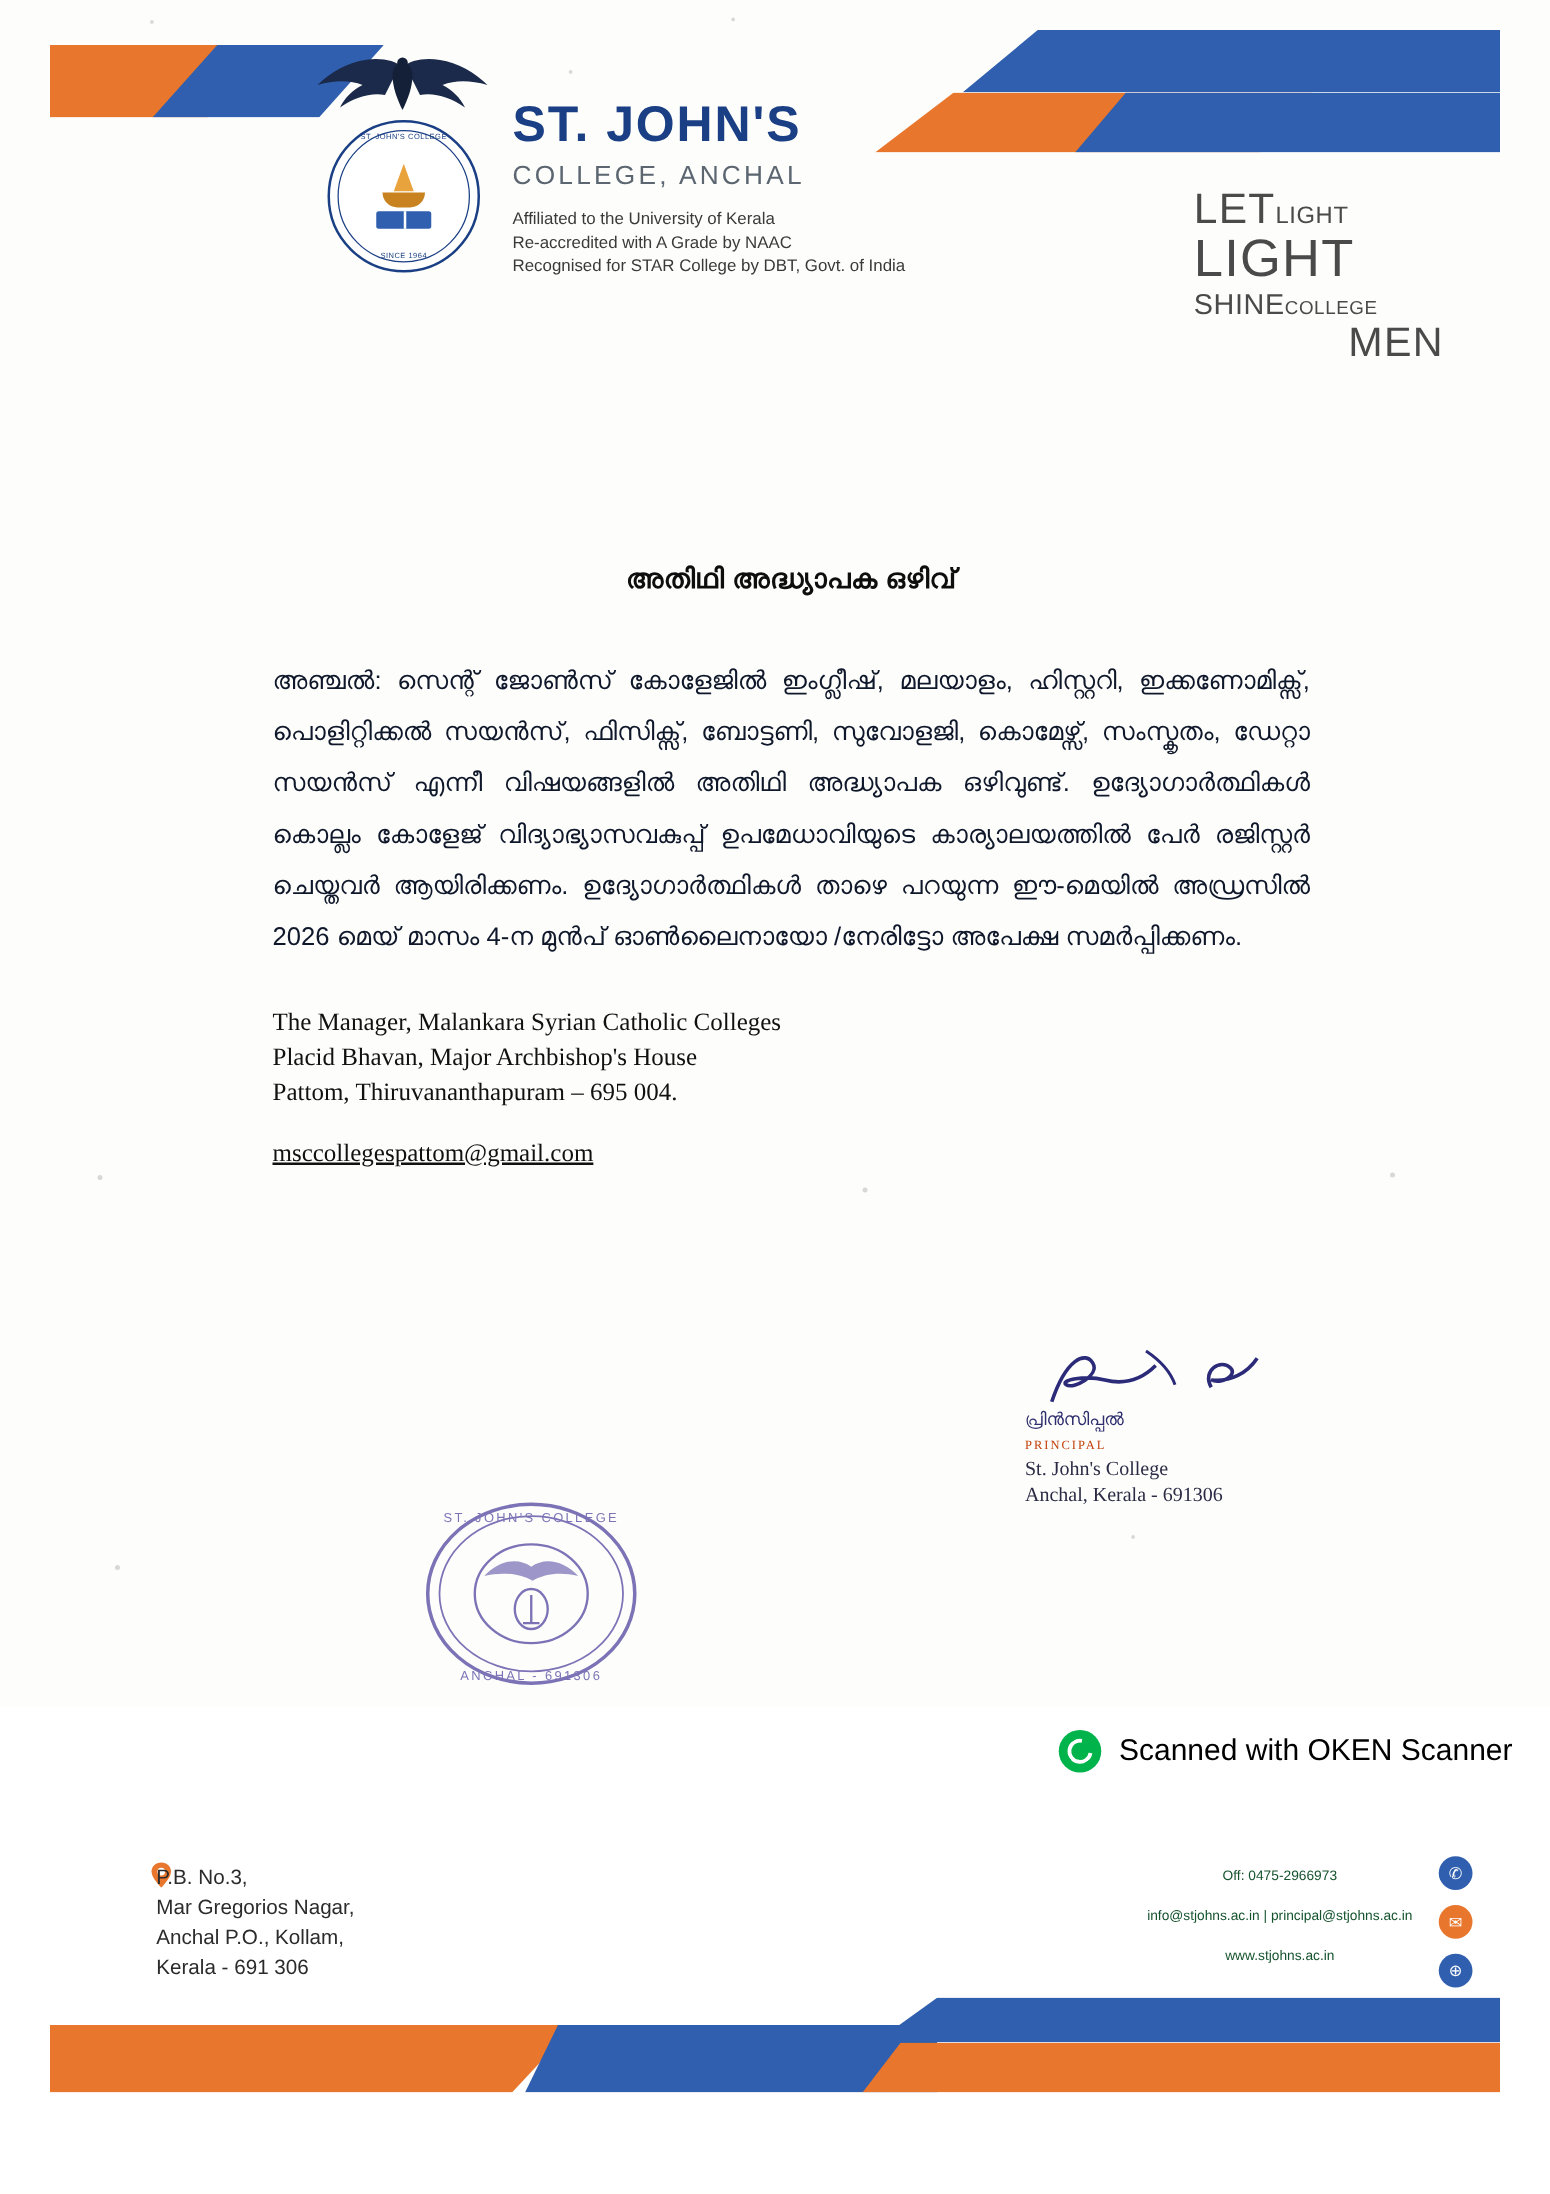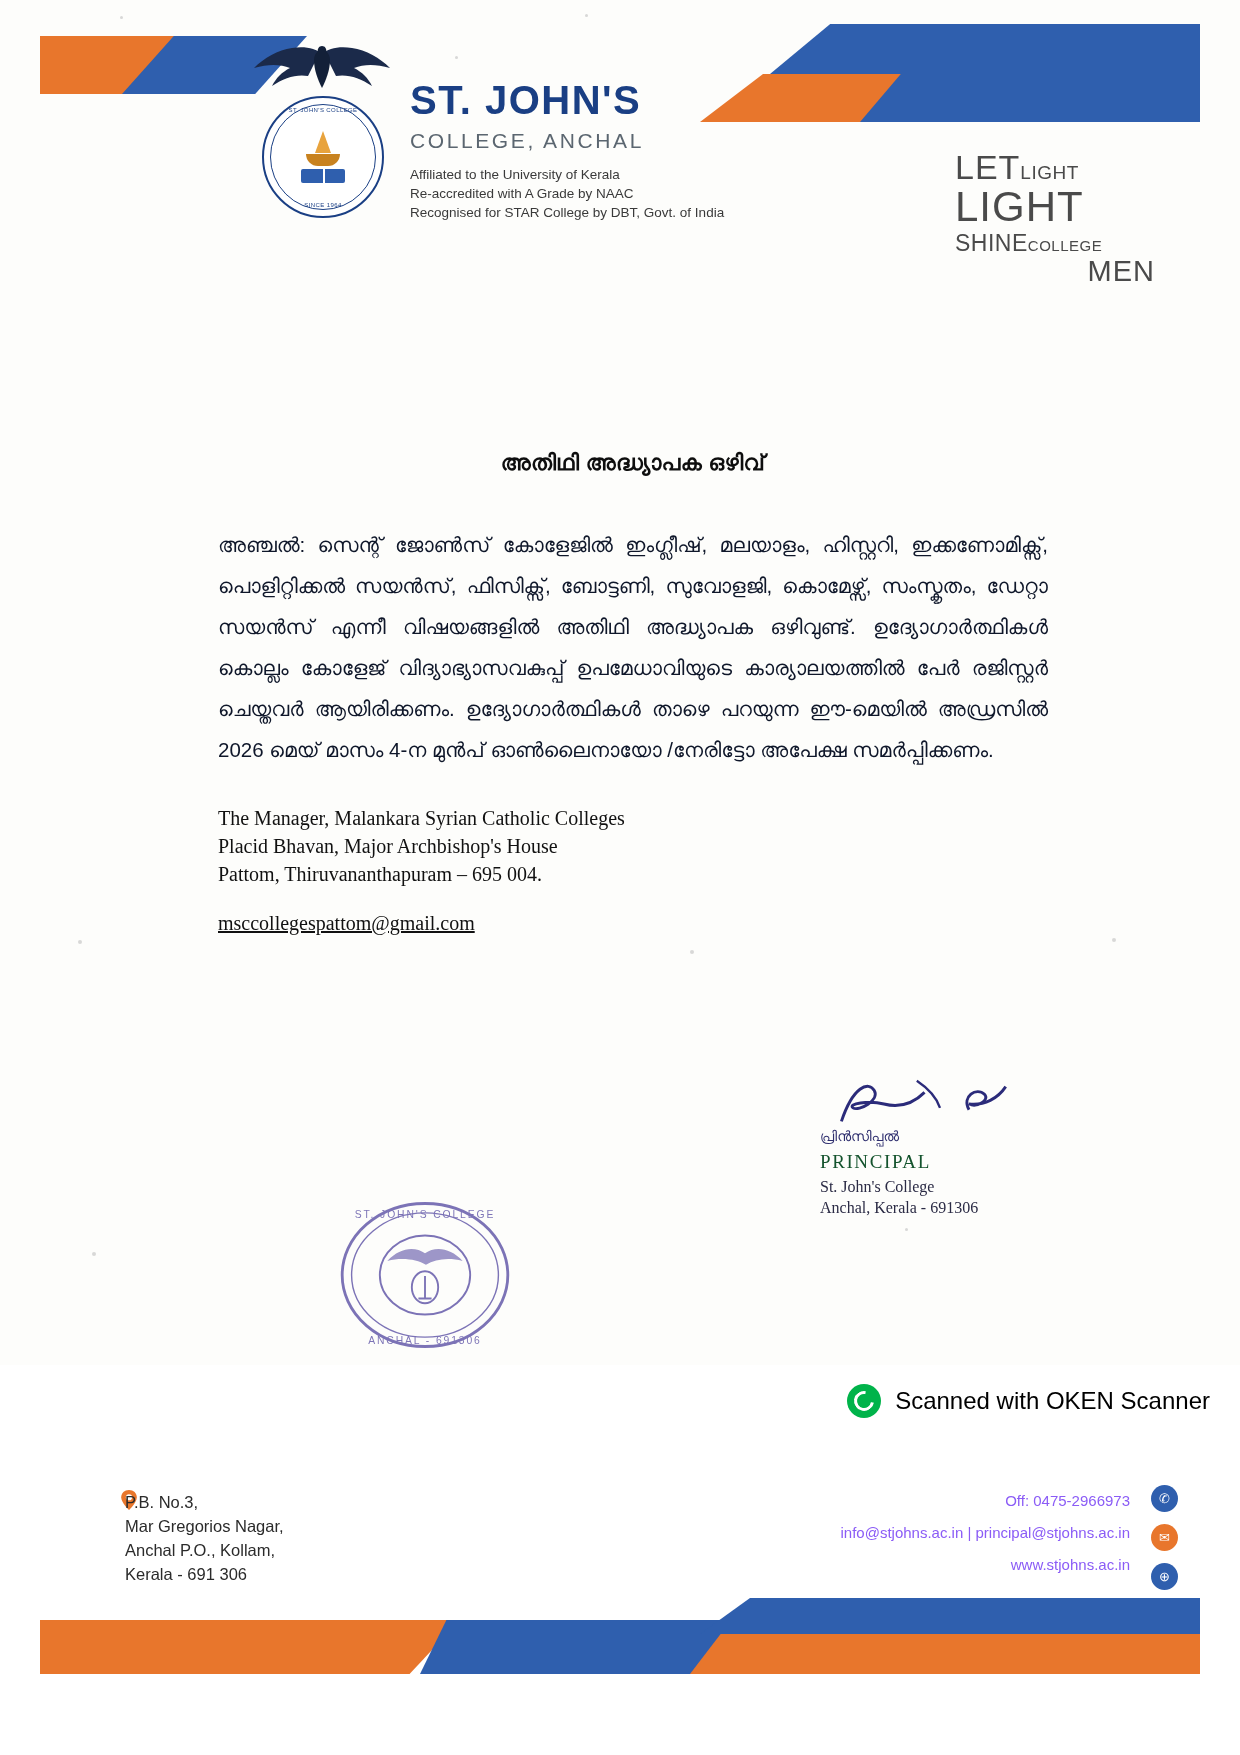--- a/index.html
+++ b/index.html
@@ -115,21 +115,21 @@
   .motto{
     position:absolute;left:955px;top:150px;width:200px;
     font-family:"Liberation Sans",sans-serif;color:#4a4a4a;
     line-height:1;
   }
   .motto .r1{font-size:34px;letter-spacing:1px;}
   .motto .r1 small{font-size:19px;letter-spacing:.5px;}
   .motto .r2{font-size:42px;letter-spacing:1px;margin-top:2px;}
   .motto .r3{font-size:23px;letter-spacing:.5px;margin-top:4px;}
   .motto .r3 small{font-size:15px;}
-  .motto .r4{font-size:29px;letter-spacing:1px;margin-top:2px;text-align:right;}
+  .motto .r4{font-size:33px;letter-spacing:1px;margin-top:2px;text-align:right;}
 
   
   .body-wrap{position:absolute;left:218px;top:450px;width:830px;}
   .pub-for{
     font-family:"Liberation Sans",sans-serif;
     font-size:20px;color:#141414;margin-bottom:28px;
   }
   .doc-title{
     text-align:center;font-family:"Liberation Sans",sans-serif;
     font-size:22px;font-weight:bold;color:#0e0e0e;margin-bottom:48px;
@@ -151,41 +151,41 @@
     display:inline-block;
   }
 
   
   .sign-block{
     position:absolute;left:820px;top:1075px;width:260px;
     font-family:Liberation Serif, serif;color:#3b3b5c;
   }
   .sign-scribble{height:58px;position:relative;}
   .sign-mal{font-size:14px;color:#2e2e6e;margin-top:-4px;}
-  .sign-role{font-size:19px;letter-spacing:1.6px;color:#14532d;margin-top:6px;}
+  .sign-role{font-size:10px;letter-spacing:1.6px;color:#c2410c;margin-top:6px;}
   .sign-l1{font-size:16px;margin-top:5px;color:#2b2b45;}
   .sign-l2{font-size:16px;margin-top:3px;color:#2b2b45;}
 
   
   .seal{
     position:absolute;left:330px;top:1195px;width:190px;height:160px;
     opacity:.72;
   }
 
   
   .foot-left{
     position:absolute;left:125px;top:1490px;
     font-family:"Liberation Sans",sans-serif;font-size:16.5px;line-height:24px;color:#2b2b2b;
   }
   .pin-icon{
     position:absolute;left:118px;top:1489px;width:22px;height:22px;
   }
   .foot-right{
-    position:absolute;right:110px;top:1485px;text-align:right;
-    font-family:"Liberation Sans",sans-serif;font-size:15px;line-height:32px;color:#8b5cf6;
+    position:absolute;right:110px;top:1485px;text-align:center;
+    font-family:"Liberation Sans",sans-serif;font-size:11px;line-height:32px;color:#14532d;
   }
   .fr-icons{position:absolute;right:62px;top:1485px;}
   .fr-icon{width:27px;height:27px;border-radius:50%;margin-bottom:12px;display:flex;align-items:center;justify-content:center;color:#fff;font-size:13px;font-family:"Liberation Sans",sans-serif;}
   .ic-phone{background:#2f5fae;}
   .ic-mail{background:#e8762c;}
   .ic-web{background:#2f5fae;}
 
   
   .scanbar{
     position:absolute;left:0;bottom:0;width:1240px;height:72px;background:#ffffff;

